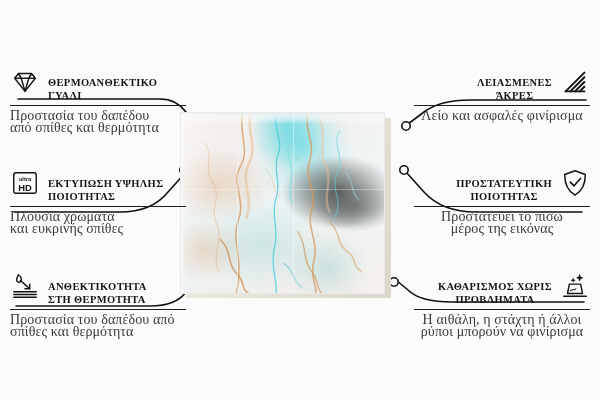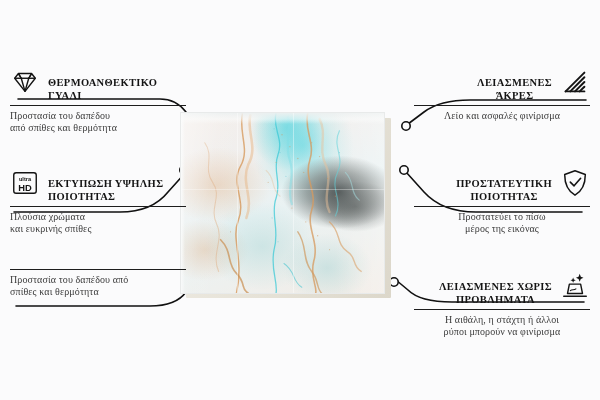--- a/index.html
+++ b/index.html
@@ -83,21 +83,21 @@
   .ficon { flex:0 0 auto; width:30px; height:30px; display:block; }
 
   .ftitle {
     font-size:10.5px; font-weight:700; letter-spacing:.35px;
     line-height:13px; color:#141414; white-space:pre-line;margin-top:14px;
   }
 
   .rule { height:0; border-top:1.2px solid #1d1d1d; margin:3px 0 4px; }
 
   .fbody {
-    font-size:10px; line-height:12px; color:#3b3b3b;
+    font-size:14px; line-height:12px; color:#3b3b3b;
     white-space:pre-line; letter-spacing:.1px;
   }
 
   
   .p1 { top:62px; }
   .p2 { top:163px; }
   .p3 { top:266px; }
 </style>
 </head>
 <body>
@@ -207,20 +207,36 @@
       </svg>
       <div class="ftitle">ΕΚΤΥΠΩΣΗ ΥΨΗΛΗΣ
 ΠΟΙΟΤΗΤΑΣ</div>
     </div>
     <div class="rule"></div>
     <div class="fbody">Πλούσια χρώματα
 και ευκρινής σπίθες</div>
   </div>
 
   <div class="feature f-left p3">
+    <div class="fhead">
+      <svg class="ficon" viewBox="0 0 32 32">
+        <g fill="none" stroke="#141414" stroke-width="1.5" stroke-linejoin="round" stroke-linecap="round">
+          <path d="M9,4 C12,6 13,9 11.5,11 C10,13 7,12 7,9.5 C7,7.5 8.5,6 9,4 Z"></path>
+          <path d="M11,10 L21,19"></path>
+          <path d="M21,19 L21,14 M21,19 L16,19"></path>
+        </g>
+        <g stroke="#141414" stroke-width="1.6" stroke-linecap="round">
+          <path d="M4,22 L28,22"></path>
+          <path d="M4,25 L28,25"></path>
+          <path d="M4,28 L28,28"></path>
+        </g>
+      </svg>
+      <div class="ftitle">ΑΝΘΕΚΤΙΚΟΤΗΤΑ
+ΣΤΗ ΘΕΡΜΟΤΗΤΑ</div>
+    </div>
     <div class="rule"></div>
     <div class="fbody">Προστασία του δαπέδου από
 σπίθες και θερμότητα</div>
   </div>
 
   <div class="feature f-right p1">
     <div class="fhead">
       <svg class="ficon" viewBox="0 0 32 32">
         <g stroke="#141414" stroke-width="2.1" stroke-linecap="round">
           <path d="M6,26 L26,6"></path>
@@ -255,21 +271,21 @@
     <div class="fhead">
       <svg class="ficon" viewBox="0 0 32 32">
         <path d="M8,24 L10,14 L22,14 L24,24 Z" fill="none" stroke="#141414" stroke-width="1.5" stroke-linejoin="round"></path>
         <path d="M11,21 C13,19 15,21 17,19" fill="none" stroke="#141414" stroke-width="1.1" stroke-linecap="round"></path>
         <path d="M4,27 L28,27" stroke="#141414" stroke-width="1.6" stroke-linecap="round"></path>
         <g fill="#141414">
           <path d="M21,3 L22.2,6 L25,7.2 L22.2,8.4 L21,11.4 L19.8,8.4 L17,7.2 L19.8,6 Z"></path>
           <path d="M14,7 L14.8,9 L16.8,9.8 L14.8,10.6 L14,12.6 L13.2,10.6 L11.2,9.8 L13.2,9 Z"></path>
         </g>
       </svg>
-      <div class="ftitle">ΛΕΙΑΣΜΕΝΕΣ ΧΩΡΙΣ
+      <div class="ftitle">ΚΑΘΑΡΙΣΜΟΣ ΧΩΡΙΣ
 ΠΡΟΒΛΗΜΑΤΑ</div>
     </div>
     <div class="rule"></div>
     <div class="fbody">Η αιθάλη, η στάχτη ή άλλοι
 ρύποι μπορούν να φινίρισμα</div>
   </div>
 
 </div>
 
 </body></html>

